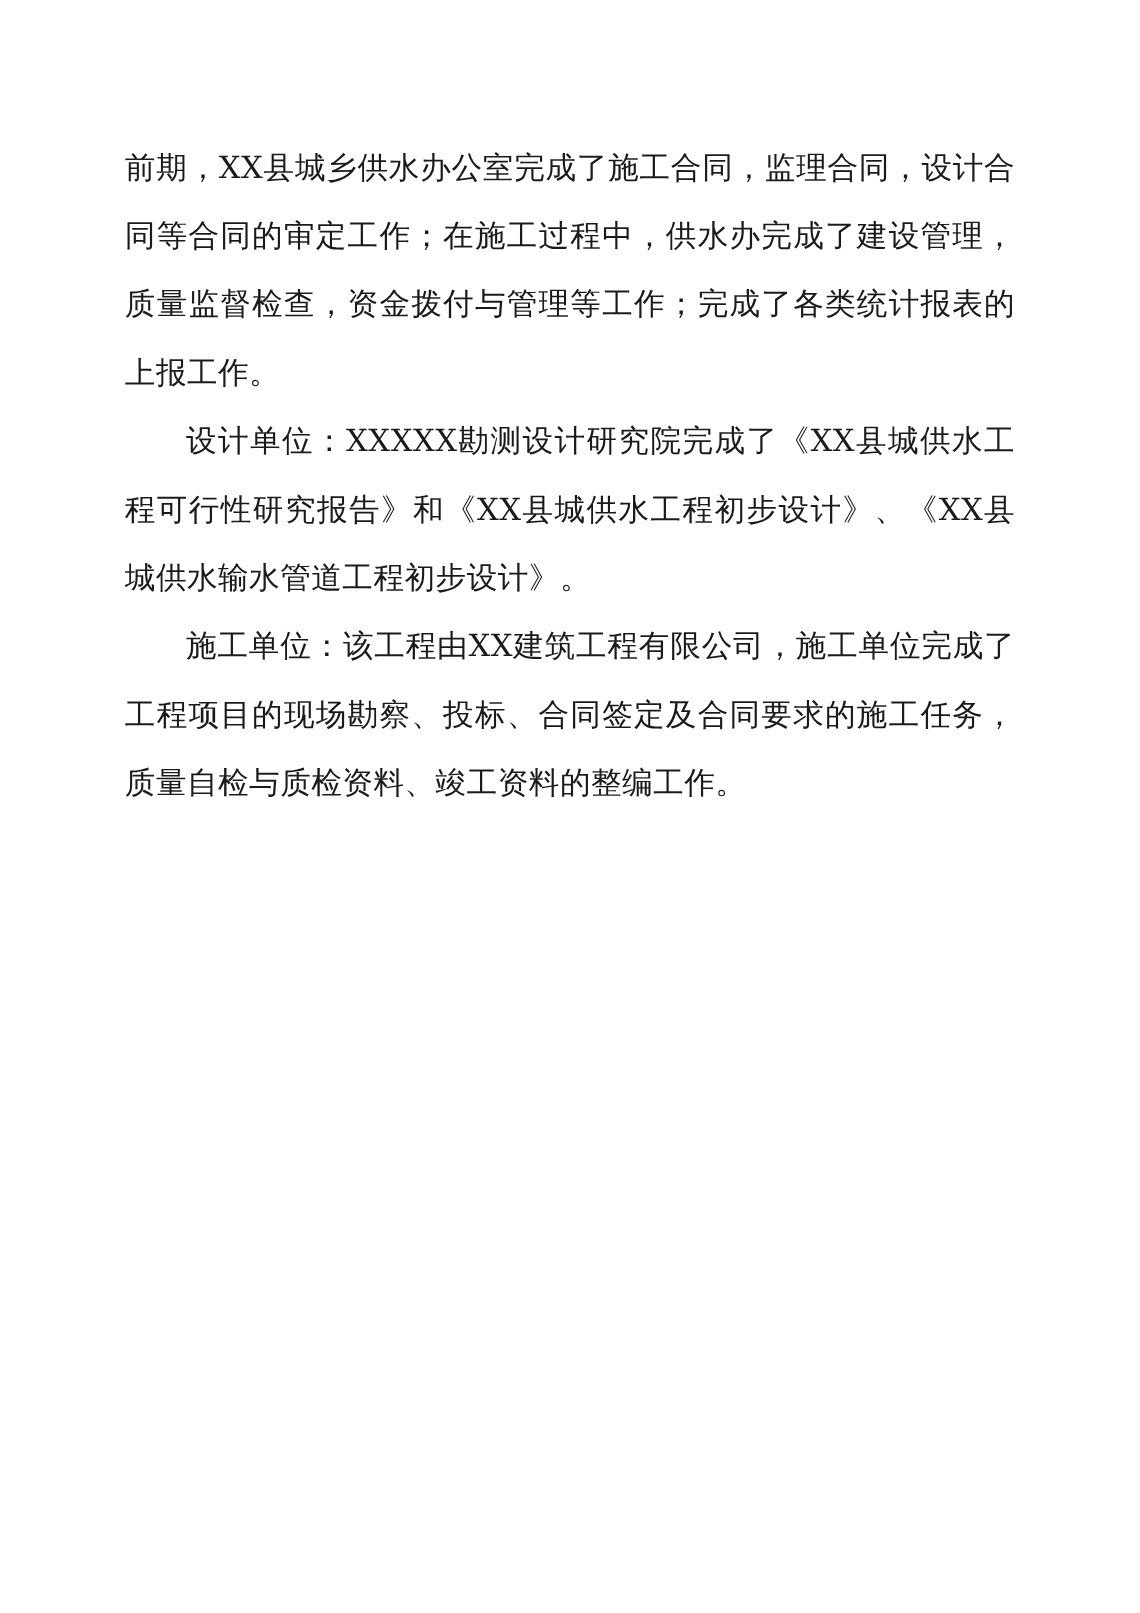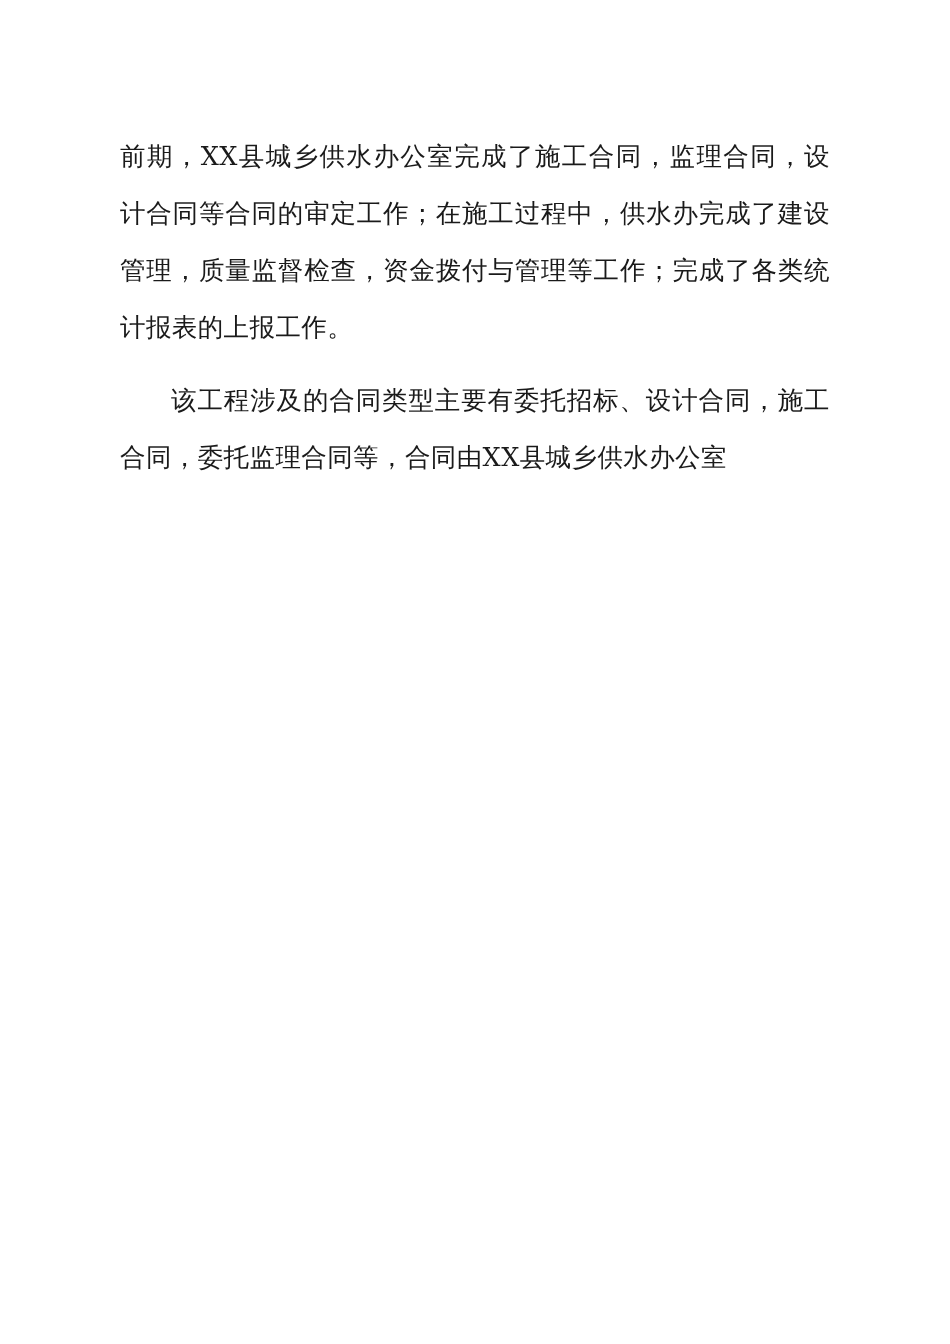--- a/index.html
+++ b/index.html
@@ -22,29 +22,30 @@
   }
   .doc-body {
     font-size: 25.5px;
     line-height: 57px;
     color: #1a1a1a;
     text-align: justify;
     text-justify: inter-ideograph;
     letter-spacing: 0.4px;
   }
   .para {
-    margin: 16px;
+    margin: 0;
     text-indent: 2em;
     white-space: normal;
   }
   .para.cont {
     text-indent: 0;
   }
 </style>
 </head>
 <body>
 
 <div class="page">
   <div class="doc-body">
     <p class="para cont">前期，XX县城乡供水办公室完成了施工合同，监理合同，设计合同等合同的审定工作；在施工过程中，供水办完成了建设管理，质量监督检查，资金拨付与管理等工作；完成了各类统计报表的上报工作。</p>
-    <p class="para">该工程涉及的合同类型主要有委托招标、设计合同，施工合同，委托监理合同等，合同由XX县城乡供水办公室</p>
+    <p class="para">设计单位：XXXXX勘测设计研究院完成了《XX县城供水工程可行性研究报告》和《XX县城供水工程初步设计》、《XX县城供水输水管道工程初步设计》。</p>
+    <p class="para">施工单位：该工程由XX建筑工程有限公司，施工单位完成了工程项目的现场勘察、投标、合同签定及合同要求的施工任务，质量自检与质检资料、竣工资料的整编工作。</p>
   </div>
 </div>
 
 </body></html>

